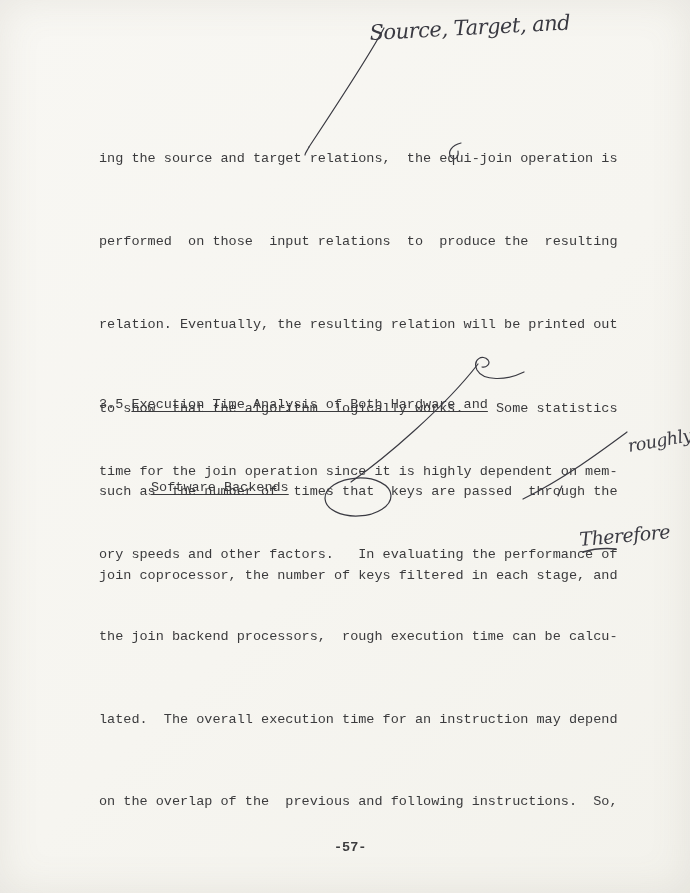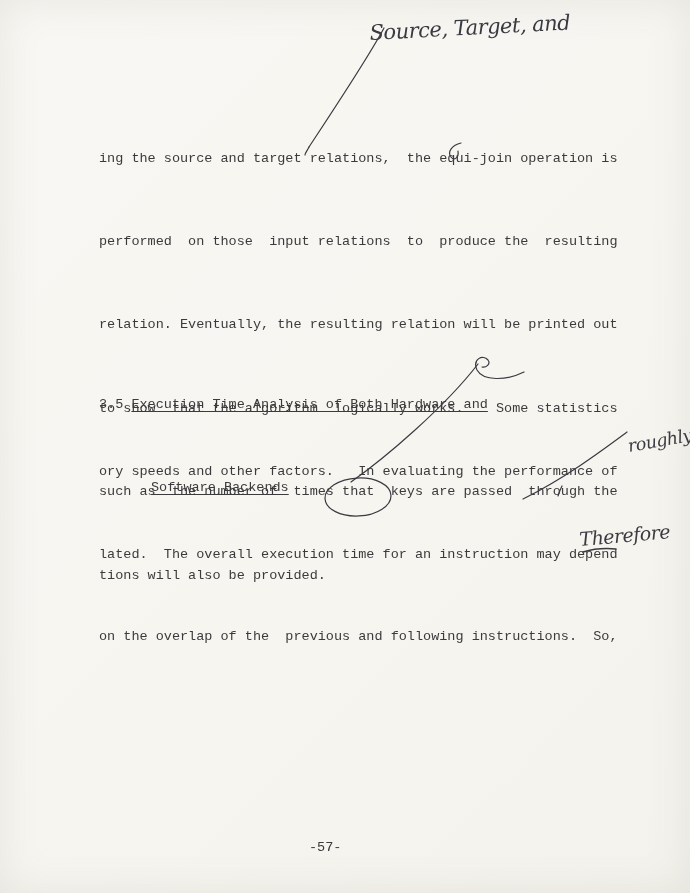--- a/index.html
+++ b/index.html
@@ -18,21 +18,21 @@
   .typed {
     position:absolute;
     color:#3b3b3d;
     font-size:13.5px;
     white-space:pre;
     letter-spacing:0;
   }
   #para1 { left:99px; top:89px;  line-height:27.8px; }
   #heading { left:99px; top:336px; line-height:27.5px; }
   #para2 { left:99px; top:403px; line-height:27.5px; }
-  #pagenum { left:309px; top:838px; line-height:20px; }
+  #pagenum { left:334px; top:838px; line-height:20px;font-weight:bold; }
   .u {
     text-decoration:underline;
     text-underline-offset:3px;
     text-decoration-thickness:1.2px;
     text-align:right;
   }
   .h2indent { margin-left:52px; }
   .hnum { margin-right:8.1px; }
   svg.ink { position:absolute; left:0; top:0; pointer-events:none; }
   .hw {
@@ -54,30 +54,32 @@
 <body>
 
 <div class="page">
 
   <div id="para1" class="typed">
     <div>ing the source and target relations,  the equi-join operation is</div>
     <div>performed  on those  input relations  to  produce the  resulting</div>
     <div>relation. Eventually, the resulting relation will be printed out</div>
     <div>to show  that the algorithm  logically works.    Some statistics</div>
     <div>such as  the number of  times that  keys are passed  through the</div>
-    <div>tions will also be provided.</div>
+    <div>join coprocessor, the number of keys filtered in each stage, and</div>
   </div>
 
   <div id="heading" class="typed">
     <div><span class="hnum">3.5</span><span class="u">Execution Time Analysis of Both Hardware and</span></div>
     <div><span class="u h2indent">Software Backends</span></div>
   </div>
 
   <div id="para2" class="typed">
+    <div>time for the join operation since it is highly dependent on mem-</div>
     <div>ory speeds and other factors.   In evaluating the performance of</div>
+    <div>the join backend processors,  rough execution time can be calcu-</div>
     <div>lated.  The overall execution time for an instruction may depend</div>
     <div>on the overlap of the  previous and following instructions.  So,</div>
     
     
     
     
     
     
     
     

